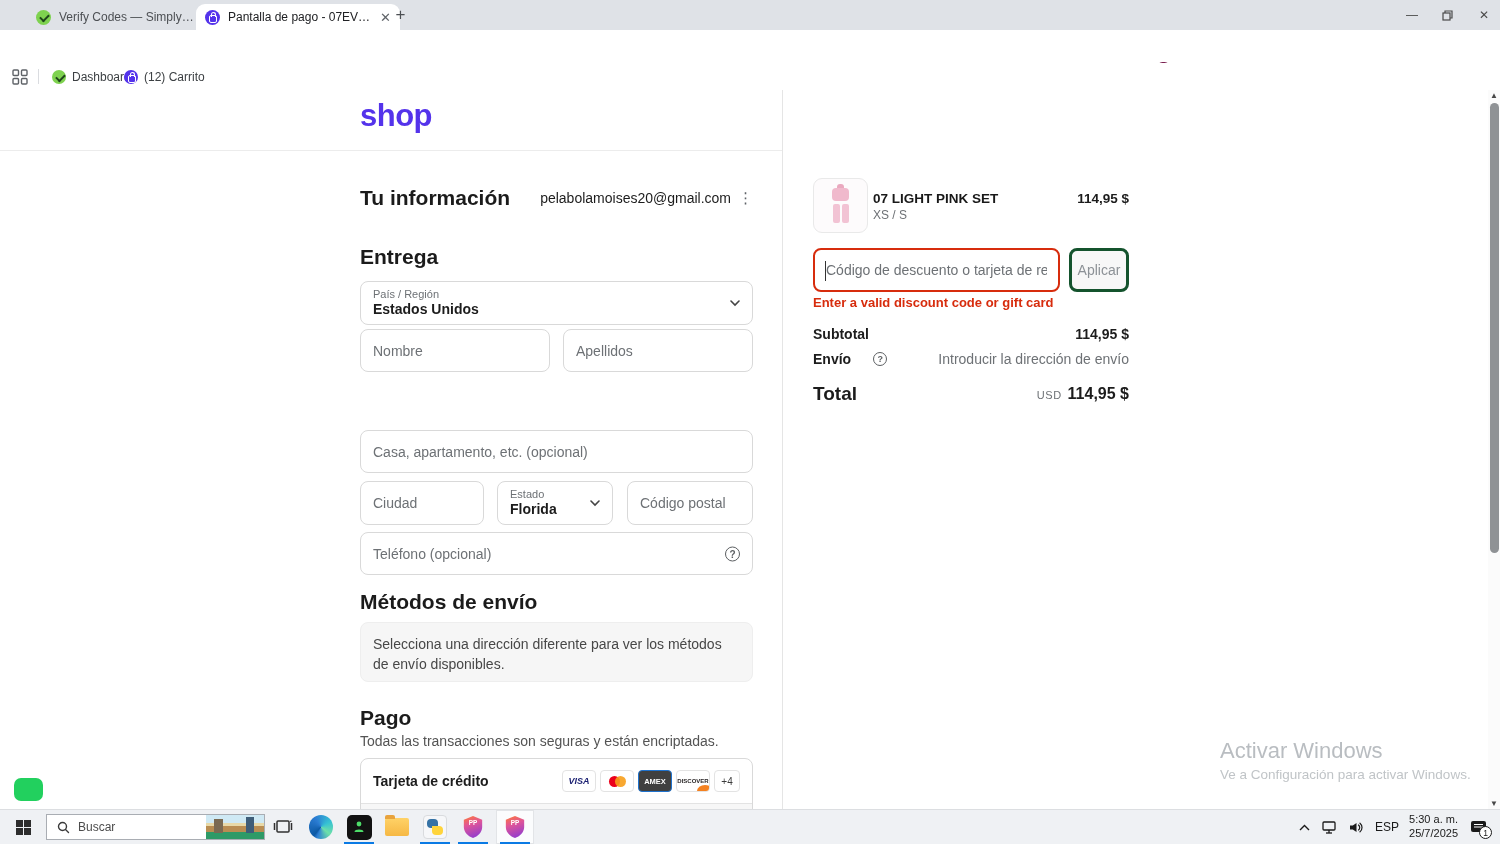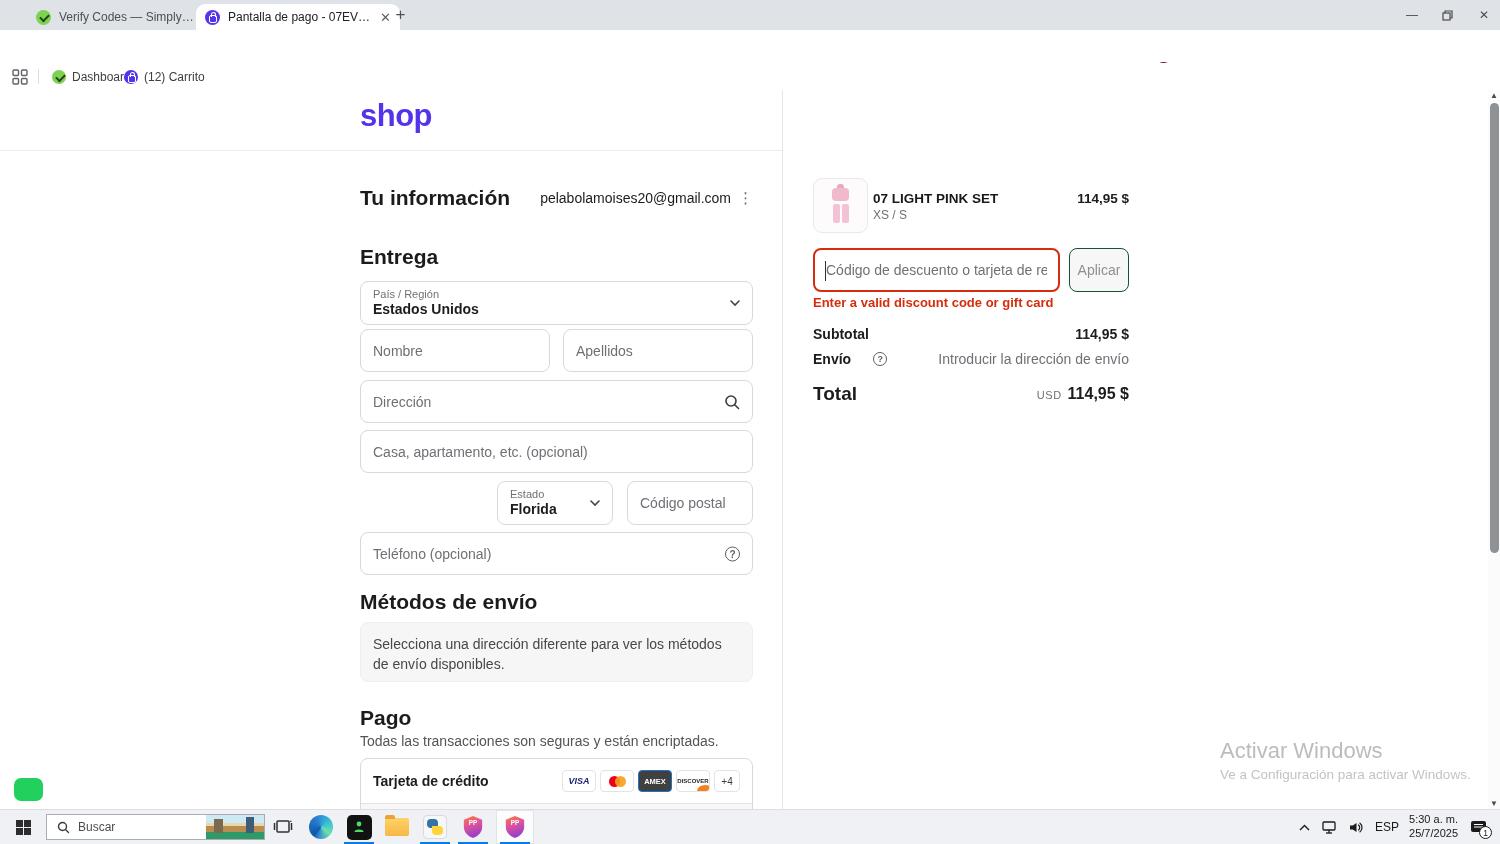--- a/index.html
+++ b/index.html
@@ -54,21 +54,21 @@
   .badge{height:22px;border-radius:4px;display:flex;align-items:center;justify-content:center;background:#fff;border:1px solid #e3e3e3;box-sizing:border-box;}
   
   .thumb{position:absolute;left:813px;top:88px;width:53px;height:53px;border:1px solid #e9e9e9;border-radius:9px;background:#fdfbfc;}
   .prod-name{position:absolute;left:873px;top:101px;font-size:13.5px;font-weight:700;color:#191919;}
   .prod-var{position:absolute;left:873px;top:118px;font-size:12px;color:#6d7175;}
   .prod-price{position:absolute;right:371px;top:101px;font-size:13.5px;font-weight:700;}
   .disc-input{position:absolute;left:813px;top:158px;width:247px;height:44px;box-sizing:border-box;border:2px solid #d72c0d;border-radius:8px;background:#fff;}
   .disc-input input{border:none;outline:none;width:100%;height:100%;background:transparent;font:14px "Liberation Sans",sans-serif;padding:0 11px;box-sizing:border-box;}
   .disc-input input::placeholder{color:#6d7175;opacity:1;}
   .disc-input::after{content:"";position:absolute;left:10px;top:11px;width:1px;height:20px;background:#333;}
-  .apply-btn{position:absolute;left:1069px;top:158px;width:60px;height:44px;border-radius:8px;background:#f7f7f7;border:1px solid #14532d;
+  .apply-btn{position:absolute;left:1069px;top:158px;width:60px;height:44px;border-radius:8px;background:#f7f7f7;border:3px solid #14532d;
       box-sizing:border-box;display:flex;align-items:center;justify-content:center;font-size:14px;color:#8c9196;}
   .disc-err{position:absolute;left:813px;top:205px;font-size:13px;font-weight:700;color:#d72c0d;}
   .srow{position:absolute;left:813px;width:316px;display:flex;justify-content:space-between;align-items:center;font-size:14px;}
   
   .watermark{position:absolute;left:1220px;top:648px;color:#b9bdc1;}
   .watermark .w1{font-size:22px;font-weight:400;}
   .watermark .w2{font-size:13.5px;margin-top:3px;color:#c0c4c7;}
   .green-pill{position:absolute;left:14px;top:688px;width:29px;height:23px;border-radius:7px;background:#22d05e;}
   .scrollbar{position:absolute;right:0;top:0;bottom:0;width:12px;background:#fbfbfb;}
   .sb-thumb{position:absolute;left:1.5px;top:13px;width:9px;height:450px;border-radius:5px;background:#8f9295;}
@@ -260,32 +260,28 @@
         </svg>
     </div>
 
     <div class="fld" style="left:360px;top:239px;width:190px;height:43px;">
       <input placeholder="Nombre" style="">
     </div>
     <div class="fld" style="left:563px;top:239px;width:190px;height:43px;">
       <input placeholder="Apellidos" style="">
     </div>
 
-    <div class="fld" style="left:360px;top:290px;width:393px;height:43px;">
-      <input style="padding-right: 38px;" placeholder="Dirección">
-      <svg class="ficon" width="16" height="16" viewBox="0 0 16 16">
-          <circle cx="7" cy="7" r="5" fill="none" stroke="#3c3c3c" stroke-width="1.6"></circle>
-          <path d="M11 11l3.5 3.5" stroke="#3c3c3c" stroke-width="1.6" stroke-linecap="round"></path>
-        </svg>
-    </div>
 
     <div class="fld" style="left:360px;top:340px;width:393px;height:43px;">
       <input placeholder="Casa, apartamento, etc. (opcional)" style="">
     </div>
 
+    <div class="fld" style="left:360px;top:391px;width:124px;height:44px;">
+      <input placeholder="Ciudad" style="">
+    </div>
     <div class="fld" style="left:627px;top:391px;width:126px;height:44px;">
       <input placeholder="Código postal" style="">
     </div>
     <div class="fld sel" style="left:497px;top:391px;width:116px;height:44px;">
       <div class="lbl">Estado</div>
       <div class="val">Florida</div>
       <svg class="chev" viewBox="0 0 10 8">
           <path d="M1 2l4 4 4-4" fill="none" stroke="#444" stroke-width="1.6" stroke-linecap="round"></path>
         </svg>
     </div>

